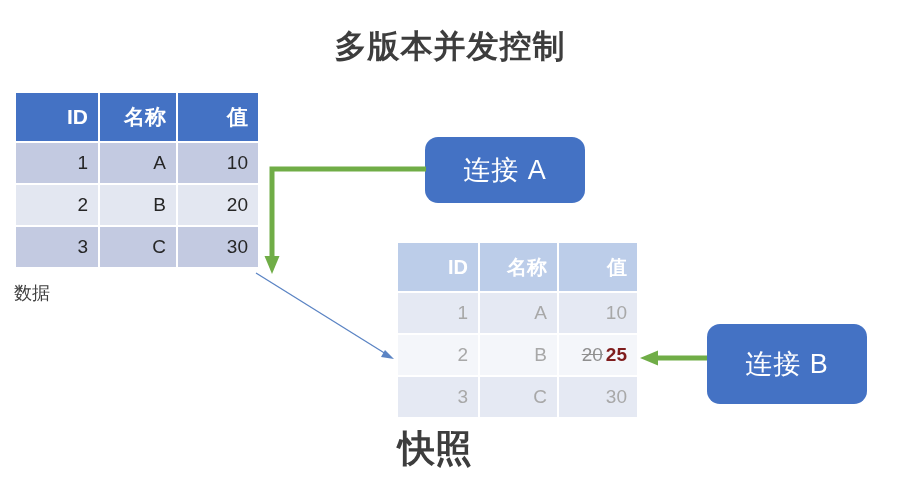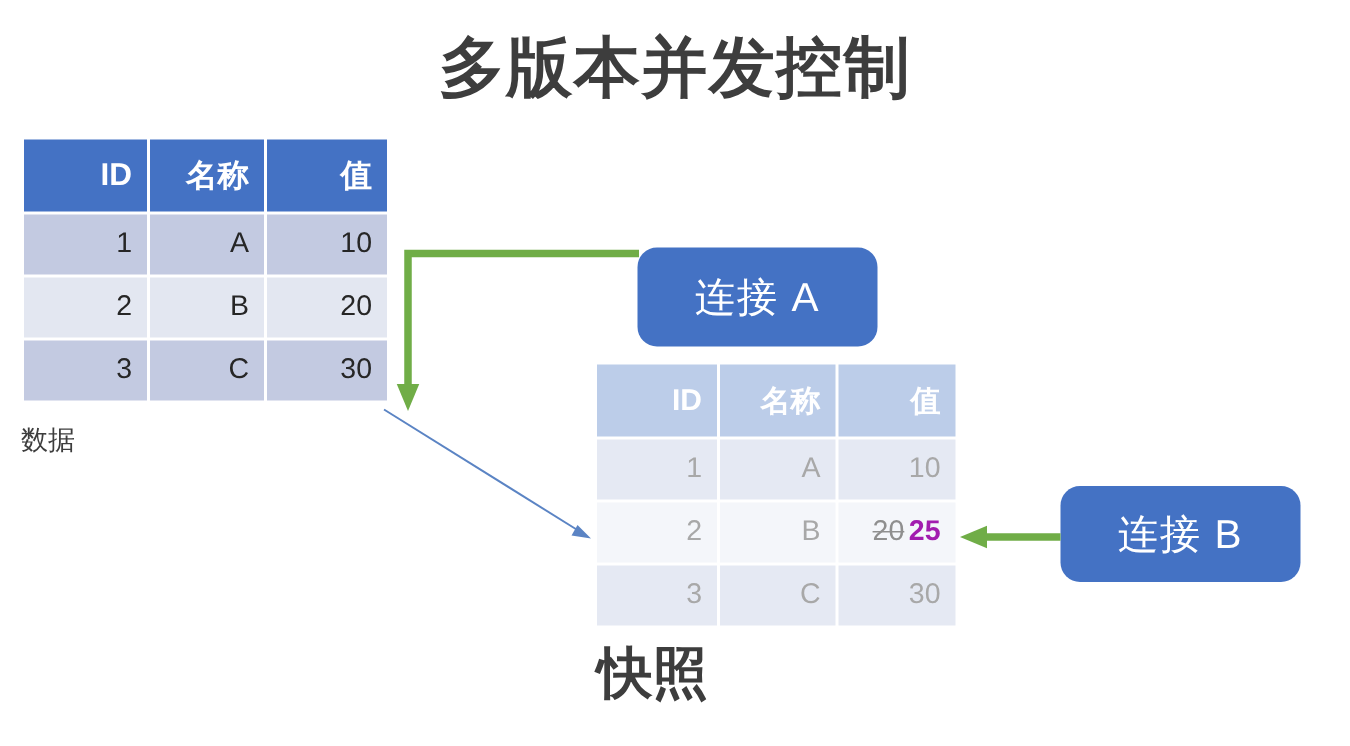--- a/index.html
+++ b/index.html
@@ -16,21 +16,21 @@
     color: #3b3b3b;
   }
 
   
   #slide-title {
     position: absolute;
     left: 0;
     top: 22px;
     width: 900px;
     text-align: center;
-    font-size: 44px;
+    font-size: 32px;
     line-height: 48px;
     font-weight: bold;
     color: #3d3d3d;
     letter-spacing: 1px;
   }
 
   
   .data-table {
     position: absolute;
     border-collapse: separate;
@@ -89,21 +89,21 @@
   #table-snapshot tr.row-even td { background: #F4F6FA; }
   #table-snapshot col.c-id   { width: 80px; }
   #table-snapshot col.c-name { width: 77px; }
   #table-snapshot col.c-val  { width: 78px; }
 
   .old-value {
     text-decoration: line-through;
     color: #8f8f8f;
   }
   .new-value {
-    color: #a21caf;
+    color: #7f1d1d;
     font-weight: bold;
     margin-left: 3px;
   }
 
   
   .caption {
     position: absolute;
     color: #3d3d3d;
   }
   #caption-data {
@@ -128,27 +128,26 @@
     align-items: center;
     justify-content: center;
     font-size: 27px;
     letter-spacing: 1px;
   }
   #conn-a {
     left: 425px;
     top: 137px;
     width: 160px;
     height: 66px;
-    margin-top: 28px;
   }
   #conn-b {
     left: 707px;
     top: 324px;
     width: 160px;
-    height: 64px;
+    height: 80px;
   }
 
   
   #arrow-layer {
     position: absolute;
     left: 0;
     top: 0;
     width: 900px;
     height: 497px;
     pointer-events: none;

